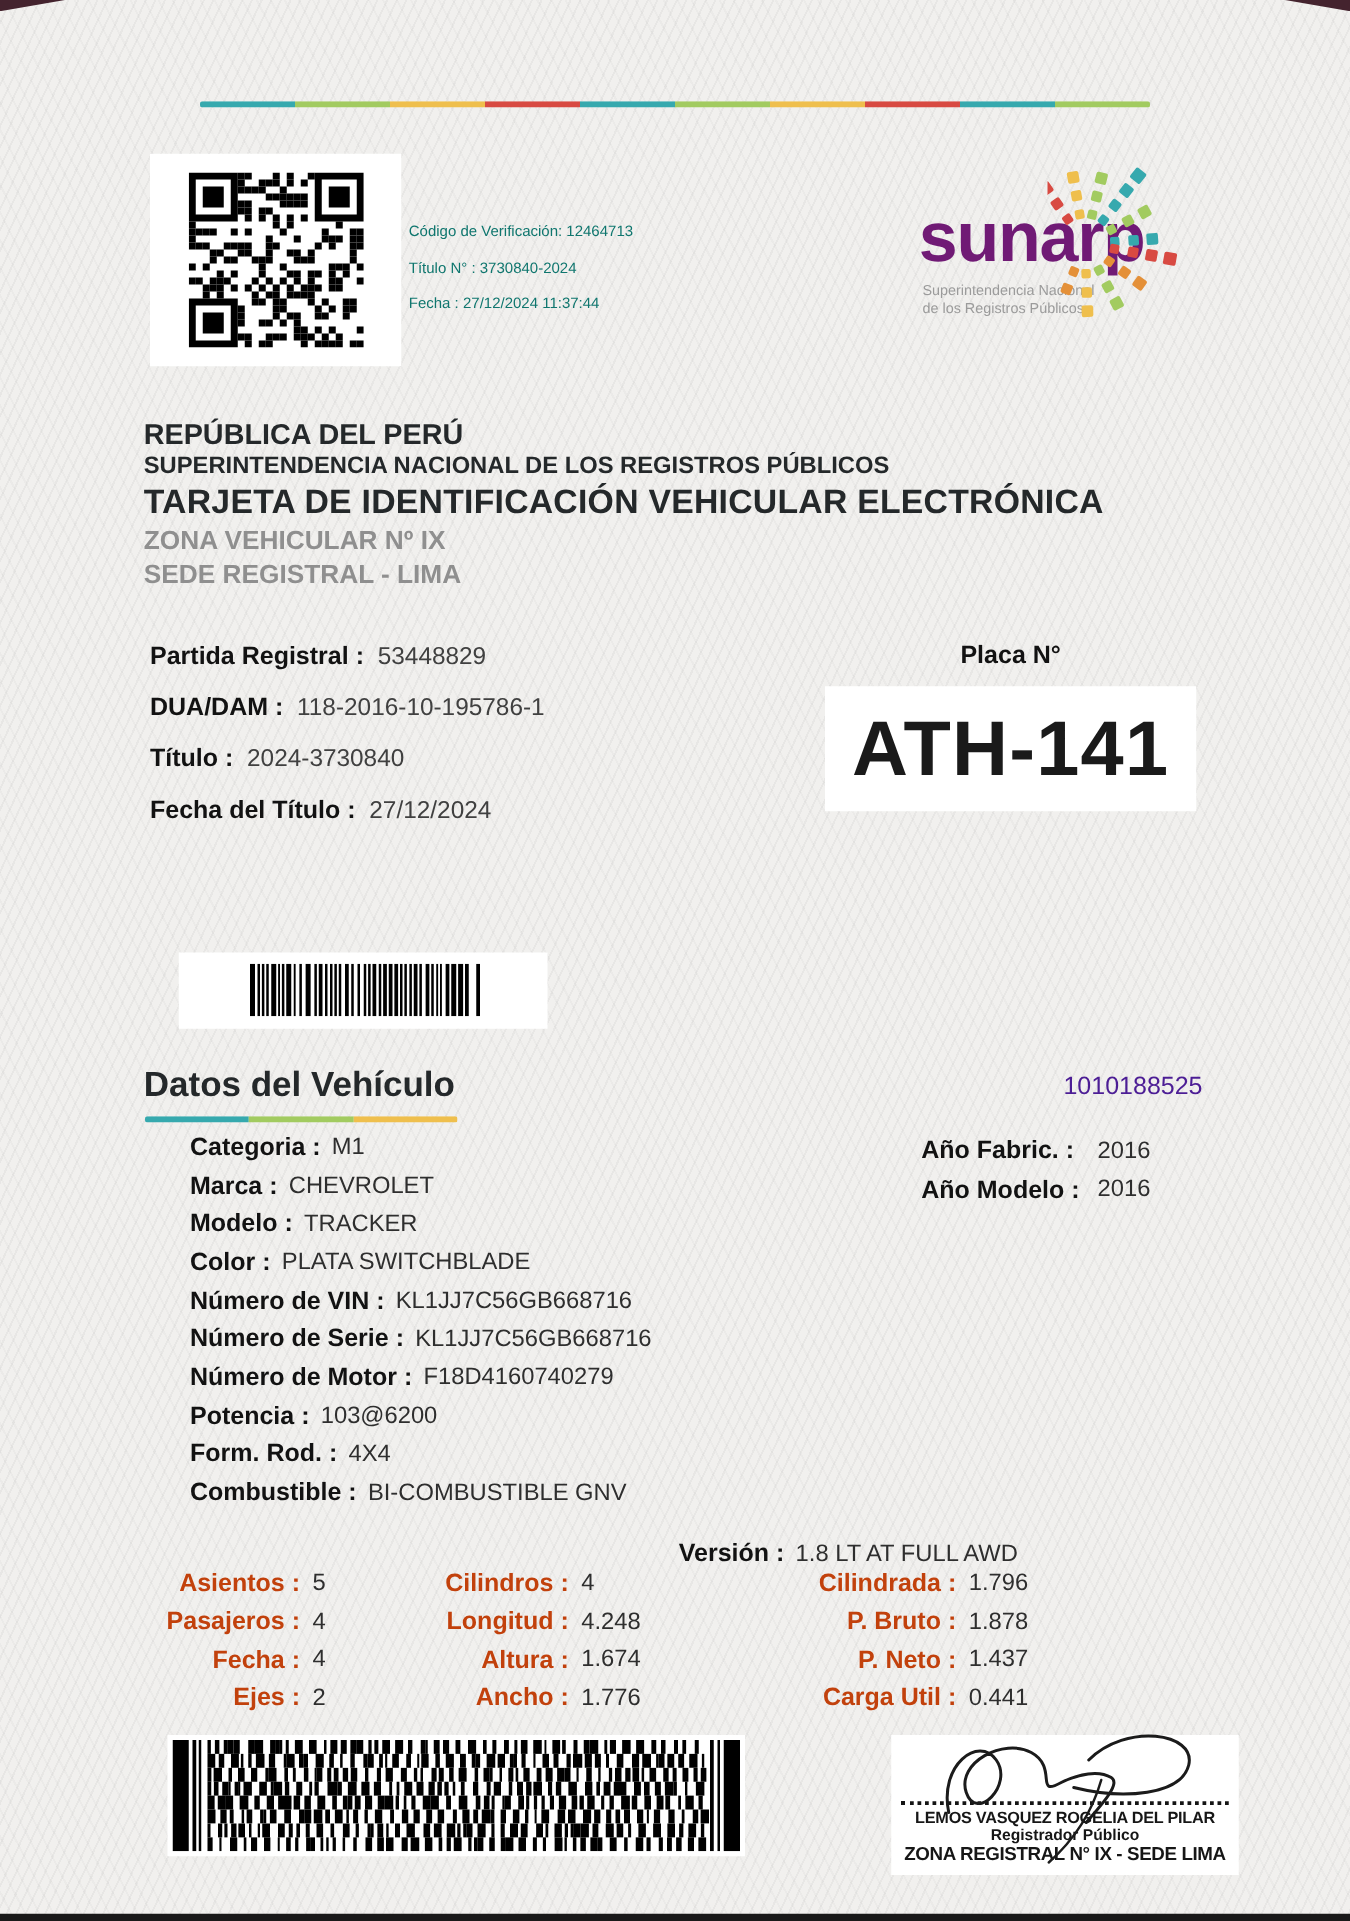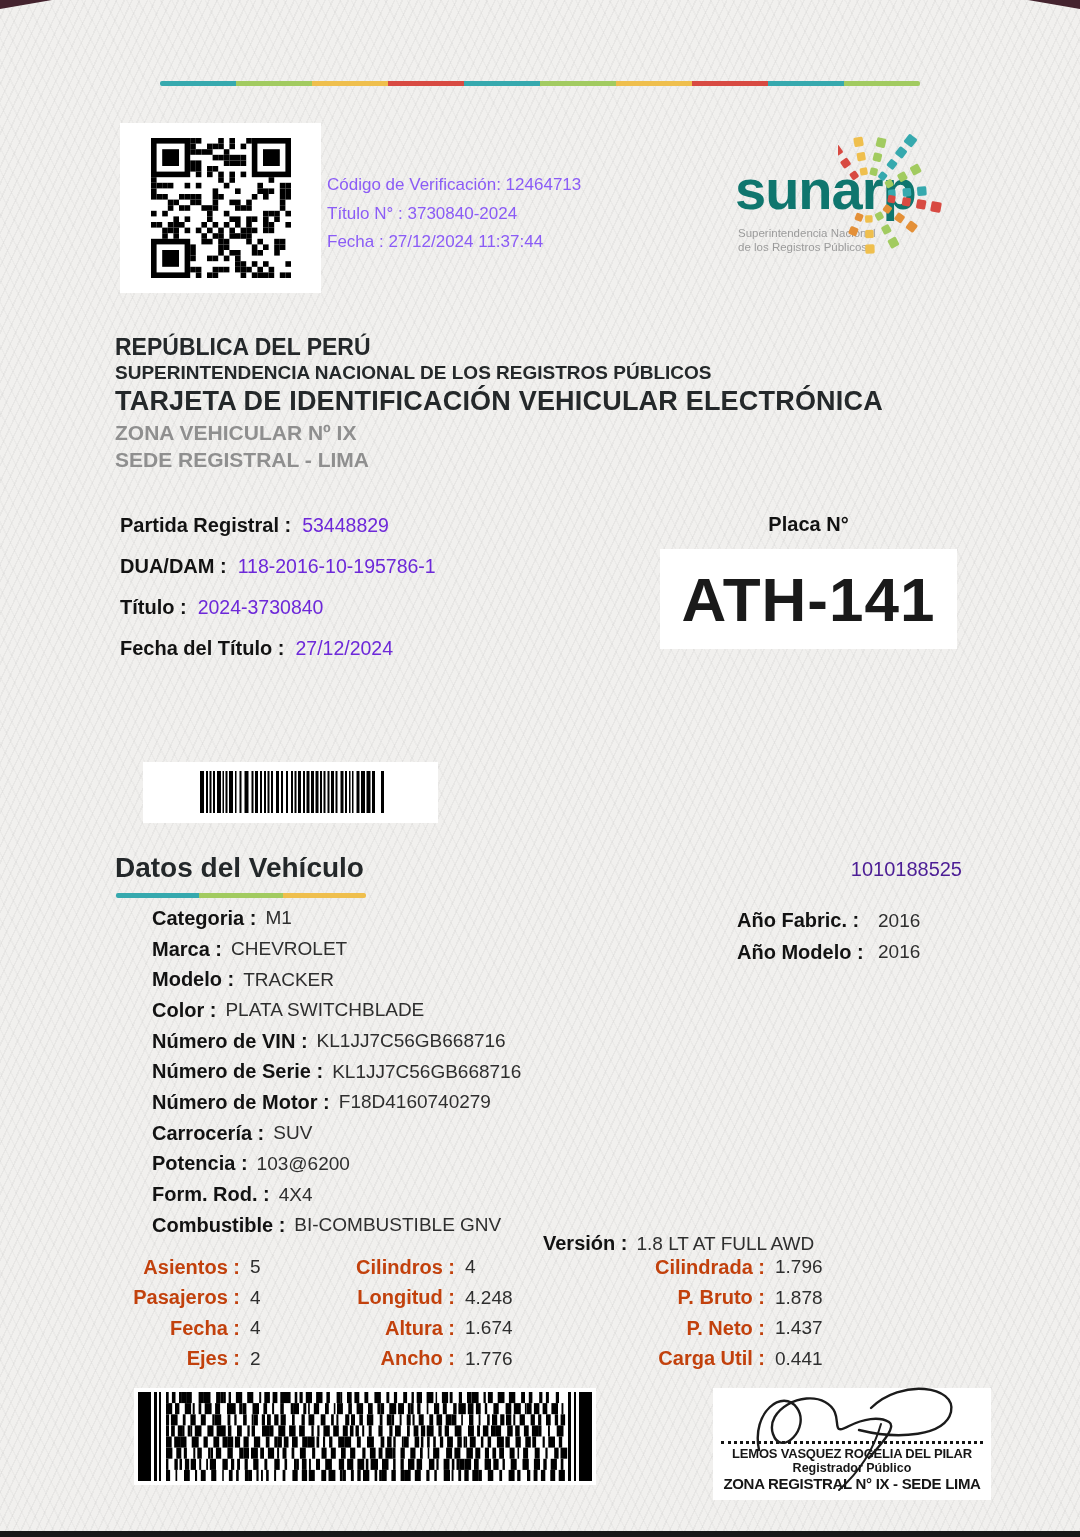--- a/index.html
+++ b/index.html
@@ -10,34 +10,34 @@
       repeating-linear-gradient(115deg, rgba(150,150,150,0.10) 0 1.5px, transparent 1.5px 7px),
       repeating-linear-gradient(63deg, rgba(160,160,160,0.07) 0 1.5px, transparent 1.5px 10px);
   }
   .corner{position:absolute;background:#44232e;}
   .corner.tl{left:0;top:0;width:52px;height:9px;clip-path:polygon(0 0,100% 0,0 100%);}
   .corner.tr{right:0;top:0;width:52px;height:9px;clip-path:polygon(0 0,100% 0,100% 100%);}
   #divider{position:absolute;left:160px;top:81px;width:760px;height:5px;display:flex;border-radius:2px;overflow:hidden;}
   #divider .seg{flex:1;}
   .qr-box{position:absolute;left:120px;top:123px;width:201px;height:170px;background:#ffffff;}
   .qr-box svg{display:block;margin:15px auto 0;}
-  .verif{position:absolute;left:327px;top:171px;color:#8b5cf6;font-size:17px;line-height:28.5px;}
-  .logo-word{position:absolute;left:735px;top:162px;font-size:56px;font-weight:700;color:#0f766e;letter-spacing:-1px;line-height:56px;}
+  .verif{position:absolute;left:327px;top:171px;color:#0f766e;font-size:12px;line-height:28.5px;}
+  .logo-word{position:absolute;left:735px;top:162px;font-size:56px;font-weight:700;color:#701a75;letter-spacing:-1px;line-height:56px;}
   .logo-sub{position:absolute;left:738px;top:226px;font-size:11.5px;color:#9b9b9b;line-height:14px;}
   #burst{position:absolute;left:838px;top:110px;}
   .hdr{position:absolute;left:115px;color:#24282a;}
   .hdr.h-country{top:334px;font-size:23px;font-weight:800;}
   .hdr.h-inst{top:362px;font-size:19px;font-weight:800;}
   .hdr.h-title{top:386px;font-size:27px;font-weight:800;letter-spacing:0.2px;}
   .hdr.h-zone{top:421px;font-size:21px;font-weight:700;color:#8f8f8f;}
   .hdr.h-office{top:448px;font-size:21px;font-weight:700;color:#8f8f8f;}
   .registry{position:absolute;left:120px;top:505px;}
   .rrow{height:41px;display:flex;align-items:center;gap:11px;}
   .rrow .lbl{font-size:20px;font-weight:700;color:#121212;}
-  .rrow .val{font-size:19.5px;color:#6d28d9;text-align:center;}
+  .rrow .val{font-size:19.5px;color:#404040;text-align:center;}
   .plate-label{position:absolute;left:660px;top:513px;width:297px;text-align:center;font-size:20px;font-weight:700;color:#121212;}
   .plate-box{position:absolute;left:660px;top:549px;width:297px;height:100px;background:#ffffff;display:flex;align-items:center;justify-content:center;}
   .plate-box .plate{font-size:62px;font-weight:700;color:#1a1a1a;letter-spacing:1px;}
   .bc1-box{position:absolute;left:143px;top:762px;width:295px;height:61px;background:#ffffff;}
   .bc1-box svg{display:block;margin:9px 0 0 57px;}
   .section-title{position:absolute;left:115px;top:852px;font-size:28px;font-weight:800;color:#24282a;}
   #underline{position:absolute;left:116px;top:893px;width:250px;height:5px;display:flex;border-radius:2px;overflow:hidden;}
   #underline .seg{flex:1;}
   .watermark{position:absolute;right:118px;top:858px;font-size:20px;color:#4c1d95;}
   .vfields{position:absolute;left:120px;top:903px;margin-left:32px;}
@@ -456,24 +456,20 @@
         <span class="lbl">Número de VIN :</span>
         <span class="val">KL1JJ7C56GB668716</span>
       </div>
     <div class="vrow">
         <span class="lbl">Número de Serie :</span>
         <span class="val">KL1JJ7C56GB668716</span>
       </div>
     <div class="vrow">
         <span class="lbl">Número de Motor :</span>
         <span class="val">F18D4160740279</span>
-      </div>
-    <div class="vrow">
-        <span class="lbl">Carrocería :</span>
-        <span class="val">SUV</span>
       </div>
     <div class="vrow">
         <span class="lbl">Potencia :</span>
         <span class="val">103@6200</span>
       </div>
     <div class="vrow">
         <span class="lbl">Form. Rod. :</span>
         <span class="val">4X4</span>
       </div>
     <div class="vrow">

